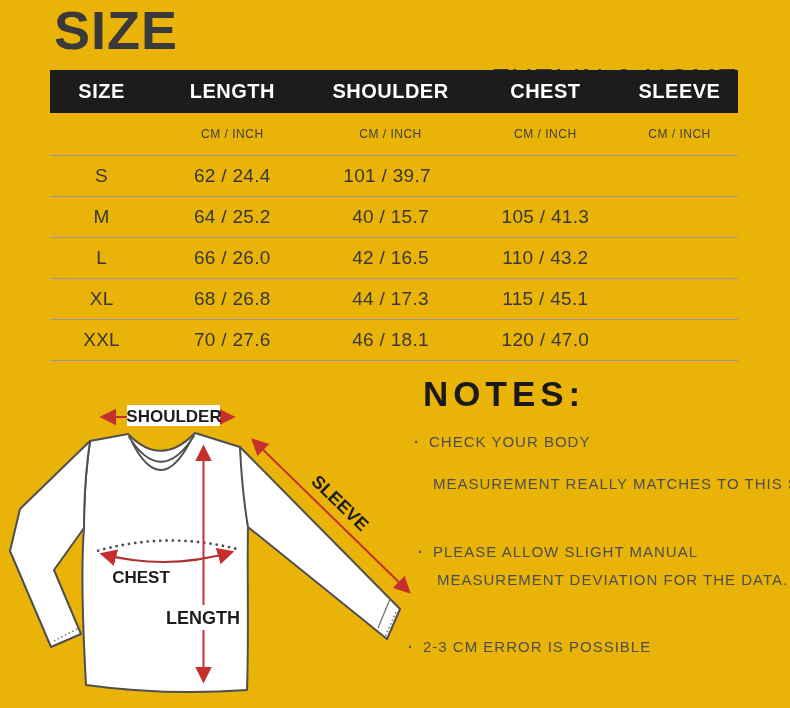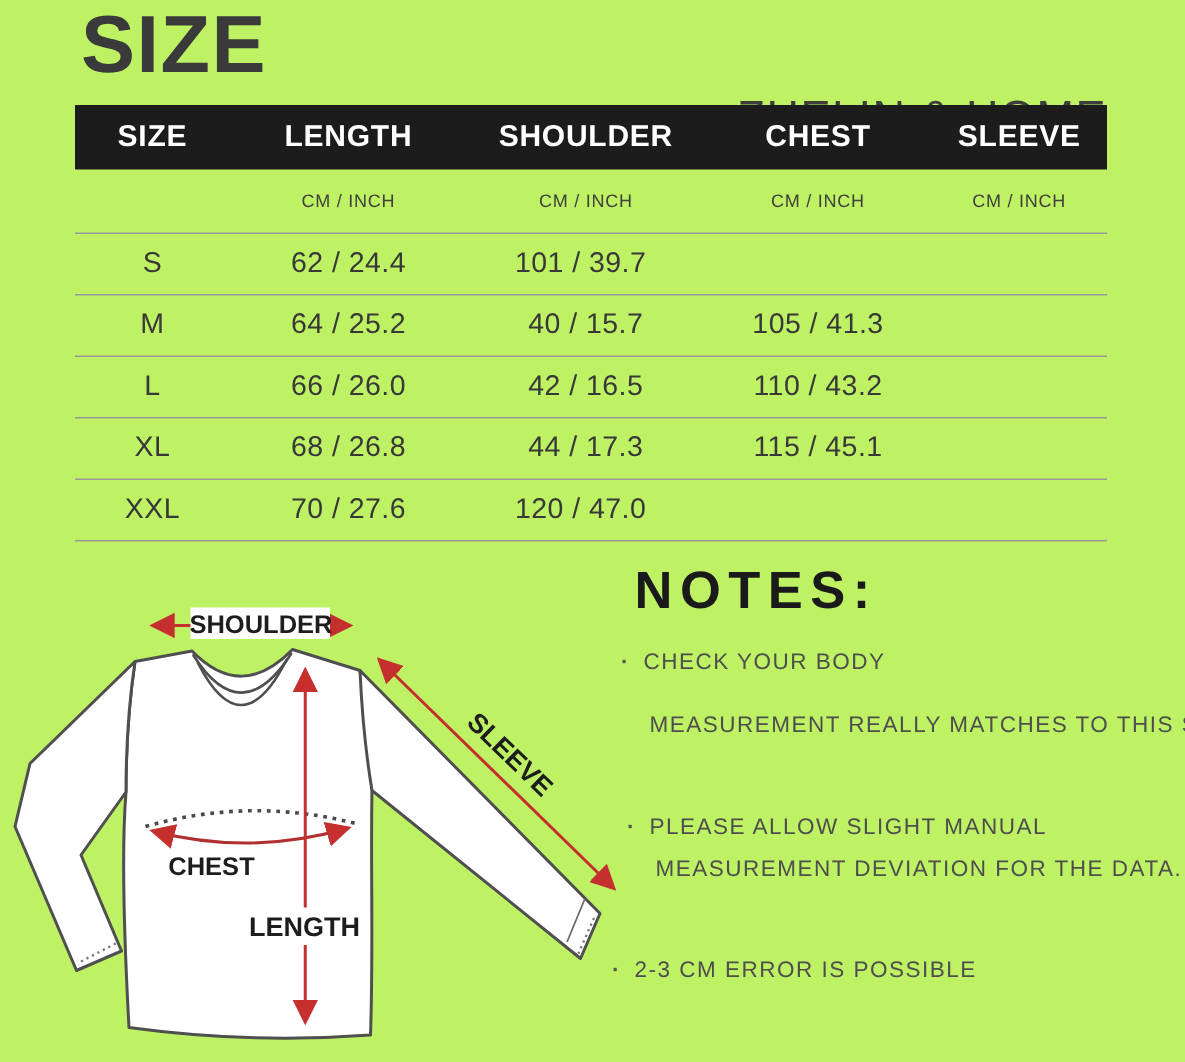--- a/index.html
+++ b/index.html
@@ -1,17 +1,17 @@
 <!DOCTYPE html>
 <html><head>
 <meta charset="utf-8">
 <style>
   html,body{margin:0;padding:0;background:#ffffff;}
   .canvas{
-    position:relative;width:790px;height:708px;background:#bef264;overflow:hidden;
+    position:relative;width:790px;height:708px;background:#eab308;overflow:hidden;
     font-family:"Liberation Sans", sans-serif;color:#383838;
   }
   
   .page-title{
     position:absolute;left:54px;top:2px;font-size:54px;font-weight:bold;
     color:#3a3a3a;letter-spacing:1px;line-height:1.05;
   }
   .brand{
     position:absolute;right:52px;top:24px;font-size:30px;font-weight:400;
     color:#3c3c3c;letter-spacing:1px;white-space:nowrap;margin-top:38px;
@@ -89,20 +89,21 @@
     <div class="trow tdata">
       <div class="cell c0">XL</div>
       <div class="cell c1">68 / 26.8</div>
       <div class="cell c2">44 / 17.3</div>
       <div class="cell c3">115 / 45.1</div>
       <div class="cell c4"></div>
     </div>
     <div class="trow tdata">
       <div class="cell c0">XXL</div>
       <div class="cell c1">70 / 27.6</div>
+      <div class="cell c2">46 / 18.1</div>
       <div class="cell c3">120 / 47.0</div>
       <div class="cell c4"></div>
     </div>
   </div>
 
   <svg class="diagram" width="420" height="333" viewBox="0 375 420 333">
     <defs>
       <marker id="ah" viewBox="0 0 10 10" refX="8.5" refY="5" markerWidth="8.5" markerHeight="8.5" orient="auto-start-reverse">
         <path d="M0,0 L10,5 L0,10 z" fill="#c5302f"></path>
       </marker>

